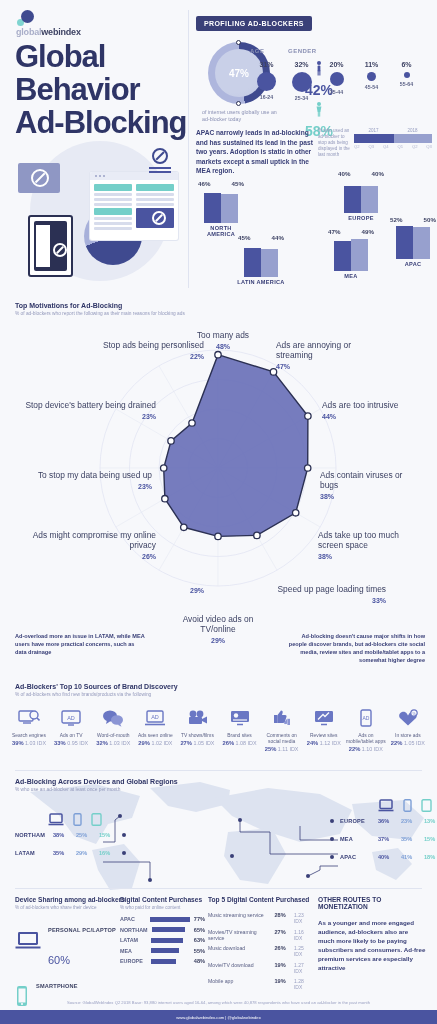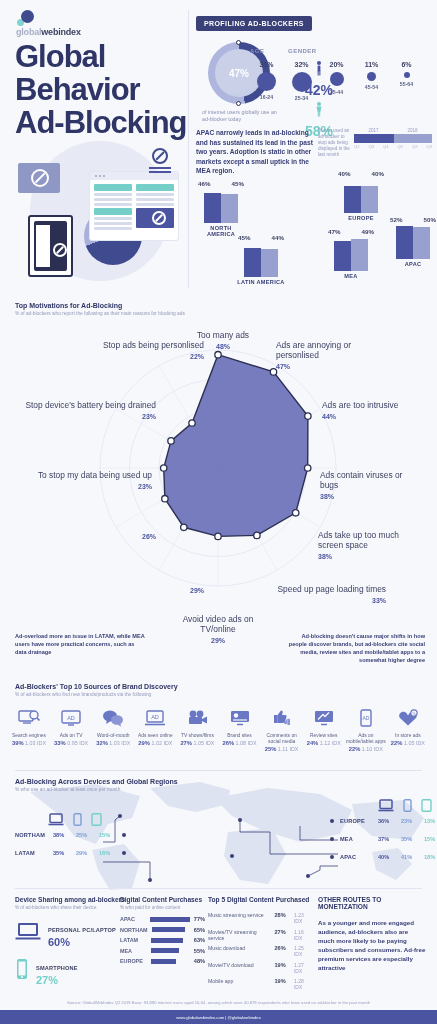--- a/index.html
+++ b/index.html
@@ -130,21 +130,21 @@
   .dot-node { width:4px; height:4px; border-radius:50%; background:#3a4078;}
 
   
   .bottom { position:absolute; left:0; top:896px; width:437px; }
   .bot-divider { position:absolute; left:15px; top:-8px; width:407px; height:1px; background:#e0e4f0;}
   .col { position:absolute; top:0; }
   .col-hd { font-size:6.6px; font-weight:800; color:#2f3566; }
   .col-sub { font-size:4.6px; color:#9399bb; margin-top:2px;}
   .dev-item { display:flex; align-items:center; gap:7px; margin-top:8px;}
   .dev-lbl { font-size:5.6px; font-weight:800; color:#3d4263; letter-spacing:0.2px;}
-  .dev-val { font-size:11px; font-weight:700; }
+  .dev-val { font-size:11px; font-weight:400;margin-top:18px; }
   .purch-row { display:flex; align-items:center; gap:4px; margin-top:4.5px; font-size:5.4px;}
   .purch-name { width:34px; color:#5b6186; font-weight:700;}
   .purch-track { width:50px; height:5px; }
   .purch-fill { height:5px; background:#4a54a0; }
   .purch-pct { font-size:5.6px; font-weight:800; color:#3d4263;}
   .top5-row { display:flex; align-items:baseline; margin-top:4.5px; font-size:5.2px;}
   .top5-name { width:68px; color:#5b6186;}
   .top5-pct { width:20px; font-weight:800; color:#3d4263; font-size:5.6px;}
   .top5-idx { color:#9aa0c2; font-size:5px;}
   .routes-body { font-size:6.2px; line-height:9px; font-weight:700; color:#3a4078; margin-top:8px;}
@@ -400,28 +400,28 @@
         <circle cx="256.9" cy="215.4" r="3.2" fill="#ffffff" stroke="#2b3053" stroke-width="1.3"></circle>
         <circle cx="218.0" cy="216.4" r="3.2" fill="#ffffff" stroke="#2b3053" stroke-width="1.3"></circle>
         <circle cx="183.8" cy="207.3" r="3.2" fill="#ffffff" stroke="#2b3053" stroke-width="1.3"></circle>
         <circle cx="164.9" cy="178.7" r="3.2" fill="#ffffff" stroke="#2b3053" stroke-width="1.3"></circle>
         <circle cx="163.7" cy="148.0" r="3.2" fill="#ffffff" stroke="#2b3053" stroke-width="1.3"></circle>
         <circle cx="171.0" cy="120.9" r="3.2" fill="#ffffff" stroke="#2b3053" stroke-width="1.3"></circle>
         <circle cx="192.0" cy="103.0" r="3.2" fill="#ffffff" stroke="#2b3053" stroke-width="1.3"></circle>
       </svg>
     <div id="radar-labels">
         <div class="rlabel" style="left: 178px; top: 28px; width: 90px; text-align: center;"><span>Too many ads</span><b>48%</b></div>
-        <div class="rlabel" style="left: 276px; top: 38px; width: 110px; text-align: left;"><span>Ads are annoying or personlised</span><b>47%</b></div>
+        <div class="rlabel" style="left: 276px; top: 38px; width: 110px; text-align: left;"><span>Ads are annoying or streaming</span><b>47%</b></div>
         <div class="rlabel" style="left: 322px; top: 98px; width: 100px; text-align: left;"><span>Ads are too intrusive</span><b>44%</b></div>
         <div class="rlabel" style="left: 320px; top: 168px; width: 100px; text-align: left;"><span>Ads contain viruses or bugs</span><b>38%</b></div>
         <div class="rlabel" style="left: 318px; top: 228px; width: 105px; text-align: left;"><span>Ads take up too much screen space</span><b>38%</b></div>
         <div class="rlabel" style="left: 276px; top: 282px; width: 110px; text-align: right;"><span>Speed up page loading times</span><b>33%</b></div>
         <div class="rlabel" style="left: 168px; top: 312px; width: 100px; text-align: center;"><span>Avoid video ads on TV/online</span><b>29%</b></div>
         <div class="rlabel" style="left: 54px; top: 282px; width: 150px; text-align: right;"><b>29%</b></div>
-        <div class="rlabel" style="left: 6px; top: 228px; width: 150px; text-align: right;"><b>26%</b></div>
+        <div class="rlabel" style="left: 6px; top: 228px; width: 150px; text-align: right;"><span>Ads might compromise my online privacy</span><b>26%</b></div>
         <div class="rlabel" style="left: 12px; top: 168px; width: 140px; text-align: right;"><span>To stop my data being used up</span><b>23%</b></div>
         <div class="rlabel" style="left: 6px; top: 98px; width: 150px; text-align: right;"><span>Stop device's battery being drained</span><b>23%</b></div>
         <div class="rlabel" style="left: 74px; top: 38px; width: 130px; text-align: right;"><span>Stop ads being personlised</span><b>22%</b></div>
       </div>
     <div class="note" style="left:15px;top:330px;width:130px;text-align:left;">Ad-overload more an issue in LATAM, while MEA users have more practical concerns, such as data drainage</div>
     <div class="note" style="right:12px;top:330px;width:140px;text-align:right;">Ad-blocking doesn't cause major shifts in how people discover brands, but ad-blockers cite social media, review sites and mobile/tablet apps to a somewhat higher degree</div>
   </div>
 
   <div class="disc">
     <div class="disc-hd">

